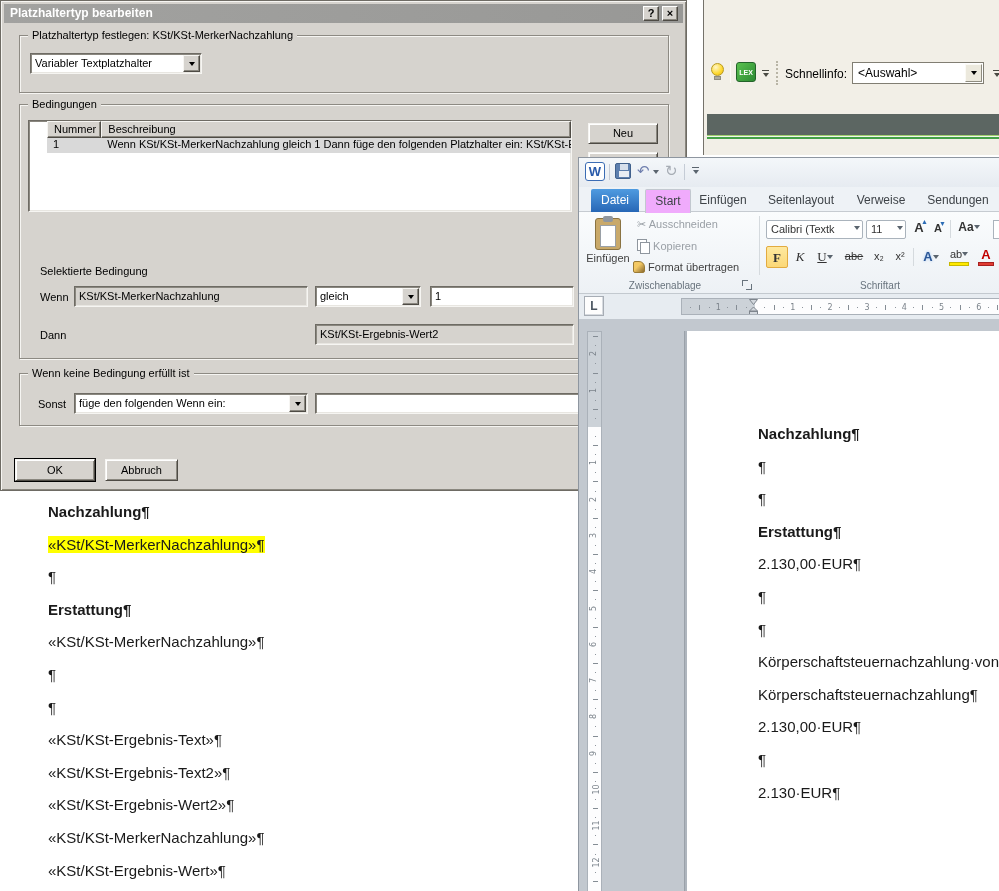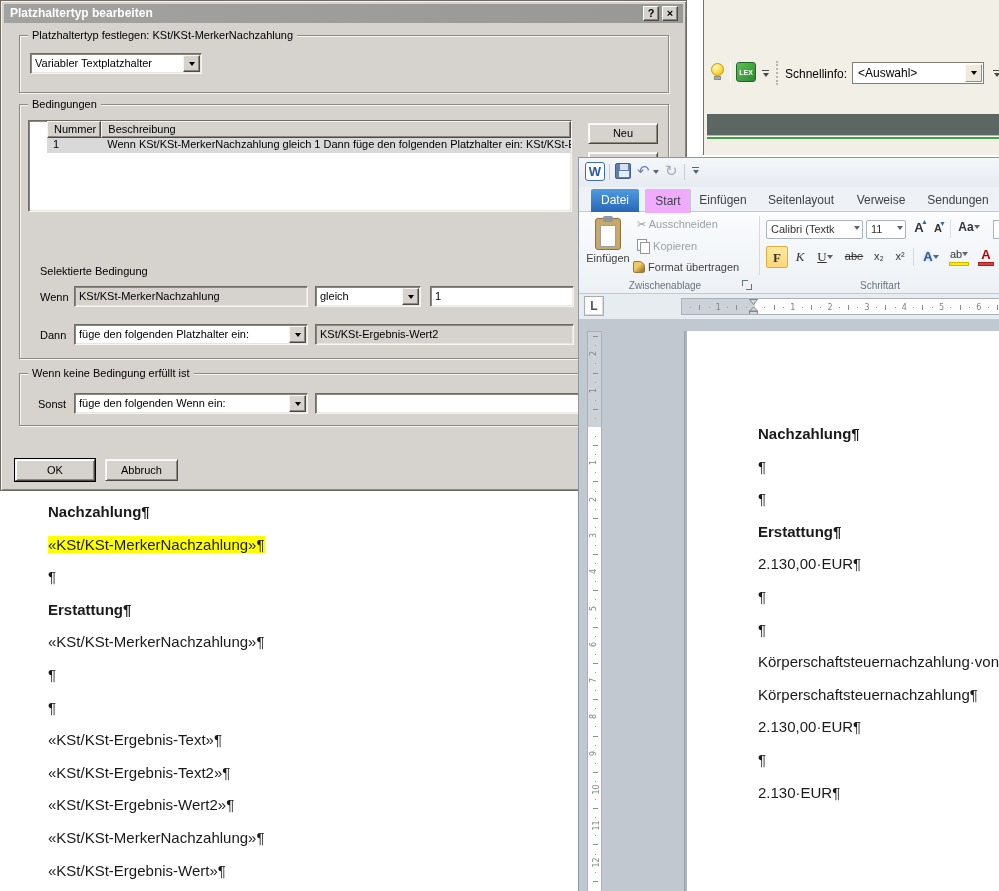--- a/index.html
+++ b/index.html
@@ -179,26 +179,20 @@
       <div class="abs field sunken" style="left:54px; top:181px; width:234px; height:21px;">KSt/KSt-MerkerNachzahlung</div>
       <div class="abs combo sunken" style="left:295px; top:181px; width:106px; height:21px;">
         <span class="val">gleich</span>
         <span class="combo-btn">
             <span class="tri"></span>
           </span>
       </div>
       <div class="abs edit sunken" style="left:410px; top:181px; width:144px; height:21px;">1</div>
 
       <div class="abs lbl" style="left:20px; top:224px;">Dann</div>
-      <div class="abs combo sunken" style="left:54px; top:219px; width:234px; height:21px;">
-        <span class="val">füge den folgenden Platzhalter ein:</span>
-        <span class="combo-btn">
-            <span class="tri"></span>
-          </span>
-      </div>
       <div class="abs field sunken" style="left:295px; top:219px; width:259px; height:21px;">KSt/KSt-Ergebnis-Wert2</div>
     </div>
 
     <div class="abs groupbox" style="left:18px; top:372px; width:650px; height:53px;">
       <span class="grouplabel">Wenn keine Bedingung erfüllt ist</span>
       <div class="abs lbl" style="left:18px; top:24px;">Sonst</div>
       <div class="abs combo sunken" style="left:54px; top:19px; width:234px; height:21px;">
         <span class="val">füge den folgenden Wenn ein:</span>
         <span class="combo-btn">
             <span class="tri"></span>

